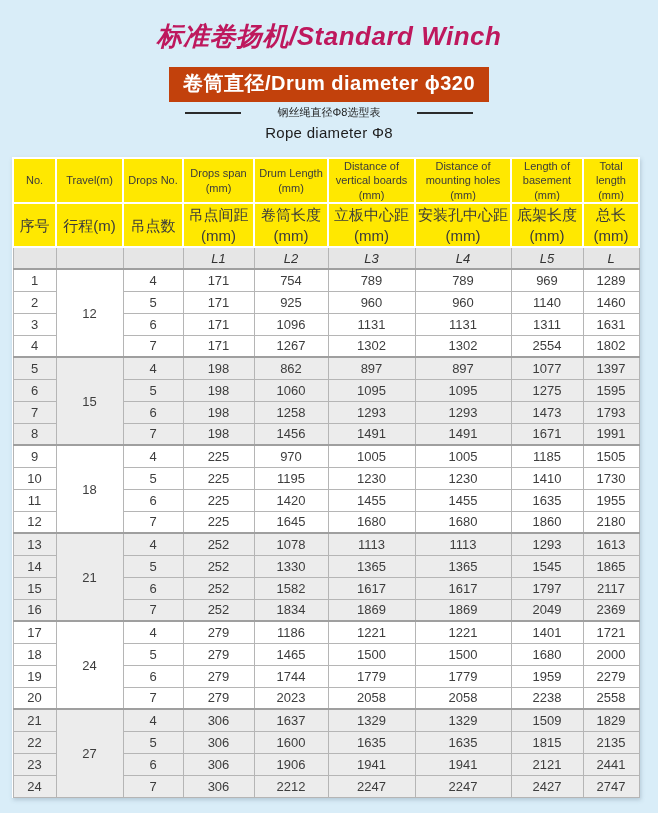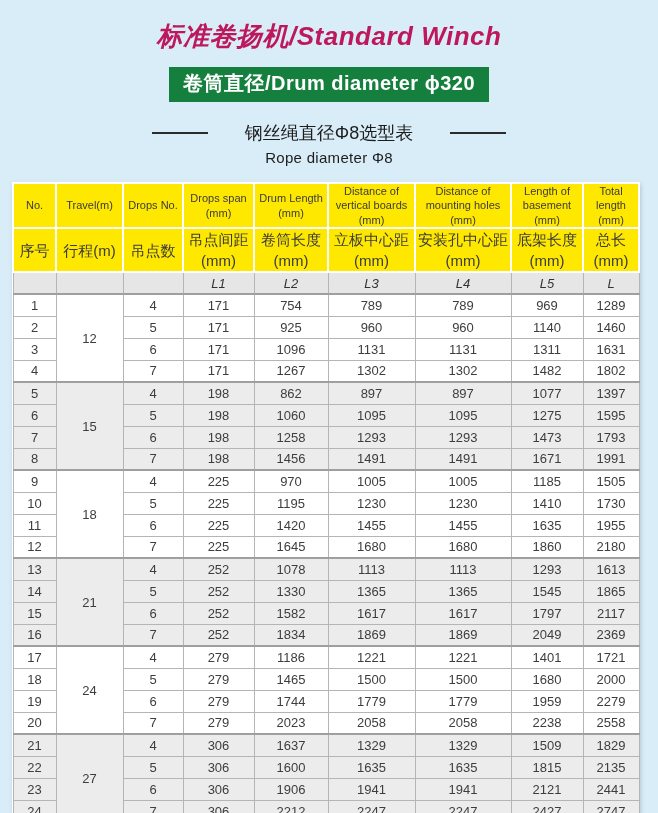--- a/index.html
+++ b/index.html
@@ -14,34 +14,34 @@
     text-align:center;
     font-size:26px;
     font-weight:bold;
     color:#be185d;
     letter-spacing:0.5px;
     font-style:italic;
   }
   .banner{
     width:max-content;
     margin:13px auto 0;
-    background:#15803d;
+    background:#c2410c;
     color:#ffffff;
     font-size:20px;
     font-weight:bold;
     padding:3px 14px 5px 14px;
     letter-spacing:0.5px;
   }
   .subtitle-row{
-    margin-top:19px;
+    margin-top:3px;
     display:flex;
     justify-content:center;
     align-items:center;
     gap:37px;
-    font-size:18px;
+    font-size:11px;
     color:#1d1d1d;
   }
   .dash{
     width:56px;height:2px;
     background:#2b2b2b;
   }
   .subtitle-en{
     text-align:center;
     font-size:15px;
     color:#1d1d1d;
@@ -199,21 +199,21 @@
         <td>1311</td>
         <td>1631</td>
       </tr>
       <tr>
         <td>4</td>
         <td>7</td>
         <td>171</td>
         <td>1267</td>
         <td>1302</td>
         <td>1302</td>
-        <td>1482</td>
+        <td>2554</td>
         <td>1802</td>
       </tr>
       <tr class="shaded group-start">
         <td>5</td>
         <td rowspan="4" class="travel-cell">15</td>
         <td>4</td>
         <td>198</td>
         <td>862</td>
         <td>897</td>
         <td>897</td>

